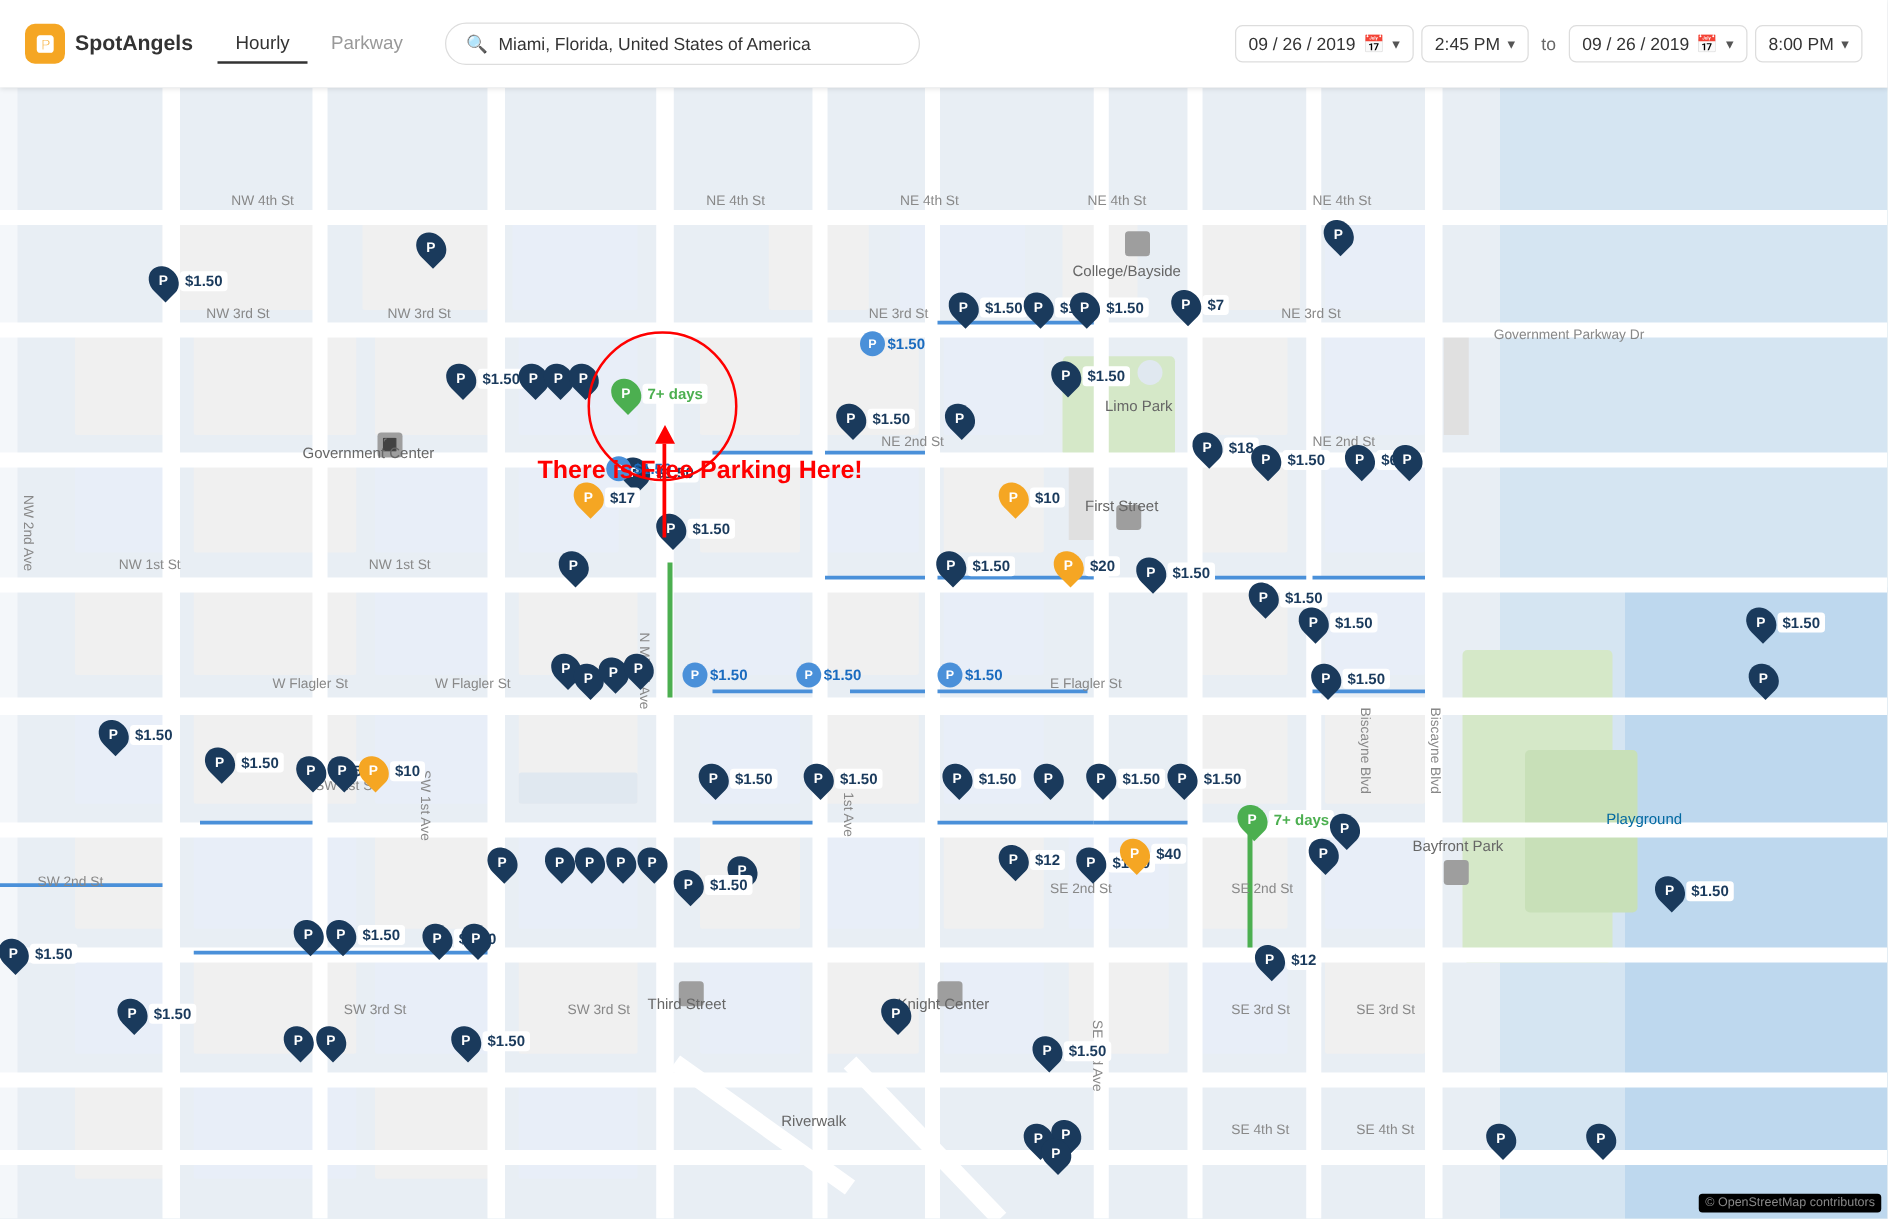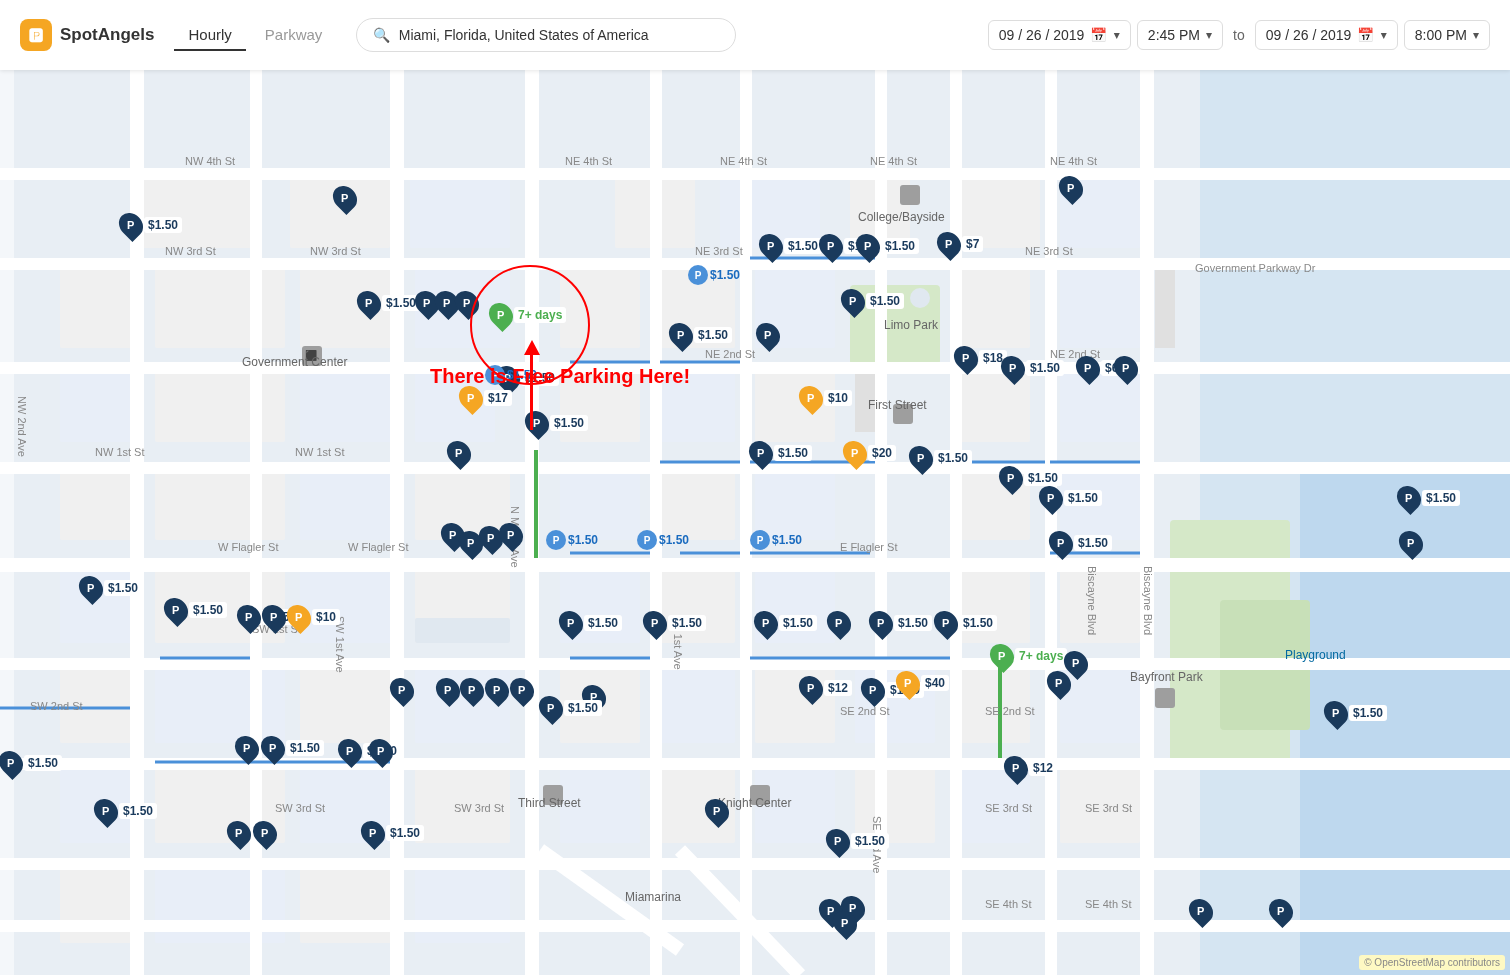--- a/index.html
+++ b/index.html
@@ -421,21 +421,21 @@
   <div class="street-label" style="top:828px; left:1085px">SE 4th St</div>
 
   <div class="street-label" style="top:285px; left:242px; font-size:12px; color:#666;">Government Center</div>
   <div class="street-label" style="top:140px; left:858px; font-size:12px; color:#666; text-align:right;">College/Bayside</div>
   <div class="street-label" style="top:328px; left:868px; font-size:12px; color:#666;">First Street</div>
   <div class="street-label" style="top:248px; left:884px; font-size:12px; color:#666;">Limo Park</div>
   <div class="street-label" style="top:600px; left:1130px; font-size:12px; color:#666;">Bayfront Park</div>
   <div class="street-label" style="top:578px; left:1285px; font-size:12px; color:#0369a1;">Playground</div>
   <div class="street-label" style="top:726px; left:518px; font-size:12px; color:#666;">Third Street</div>
   <div class="street-label" style="top:726px; left:718px; font-size:12px; color:#666;">Knight Center</div>
-  <div class="street-label" style="top:820px; left:625px; font-size:12px; color:#666;">Miamarina</div>
+  <div class="street-label" style="top:820px; left:625px; font-size:12px; color:#666;">Riverwalk</div>
   <div class="street-label" style="top:192px; left:1195px; font-size:11px; color:#888;">Government Parkway Dr</div>
 
   <div style="position:absolute; top:430px; left:515px; font-size:11px; color:#888; transform:rotate(90deg); transform-origin:left center;">N Miami Ave</div>
   <div style="position:absolute; top:540px; left:340px; font-size:11px; color:#888; transform:rotate(90deg); transform-origin:left center;">SW 1st Ave</div>
   <div style="position:absolute; top:540px; left:678px; font-size:11px; color:#888; transform:rotate(90deg); transform-origin:left center;">SE 1st Ave</div>
   <div style="position:absolute; top:740px; left:877px; font-size:11px; color:#888; transform:rotate(90deg); transform-origin:left center;">SE 2nd Ave</div>
   <div style="position:absolute; top:320px; left:22px; font-size:11px; color:#888; transform:rotate(90deg); transform-origin:left center;">NW 2nd Ave</div>
   <div style="position:absolute; top:490px; left:1092px; font-size:11px; color:#888; transform:rotate(90deg); transform-origin:left center;">Biscayne Blvd</div>
   <div style="position:absolute; top:490px; left:1148px; font-size:11px; color:#888; transform:rotate(90deg); transform-origin:left center;">Biscayne Blvd</div>
 
@@ -756,14 +756,14 @@
 
   <div class="free-parking-circle"></div>
 
   <div style="position:absolute; top:285px; left:524px;">
     <div style="width:3px; height:75px; background:red; position:relative; left:6px;"></div>
     <div style="width:0; height:0; border-left:8px solid transparent; border-right:8px solid transparent; border-bottom:15px solid red; position:absolute; top:-15px; left:0;"></div>
   </div>
 
   <div class="free-parking-text">There is Free Parking Here!</div>
 
-  <div style="position:absolute; bottom:5px; right:5px; font-size:10px; color:#888; background:#fef9c3; padding:2px 5px; border-radius:3px;">© OpenStreetMap contributors</div>
+  <div style="position:absolute; bottom:5px; right:5px; font-size:10px; color:#888; background:#000000; padding:2px 5px; border-radius:3px;">© OpenStreetMap contributors</div>
 </div>
 
 </body></html>

